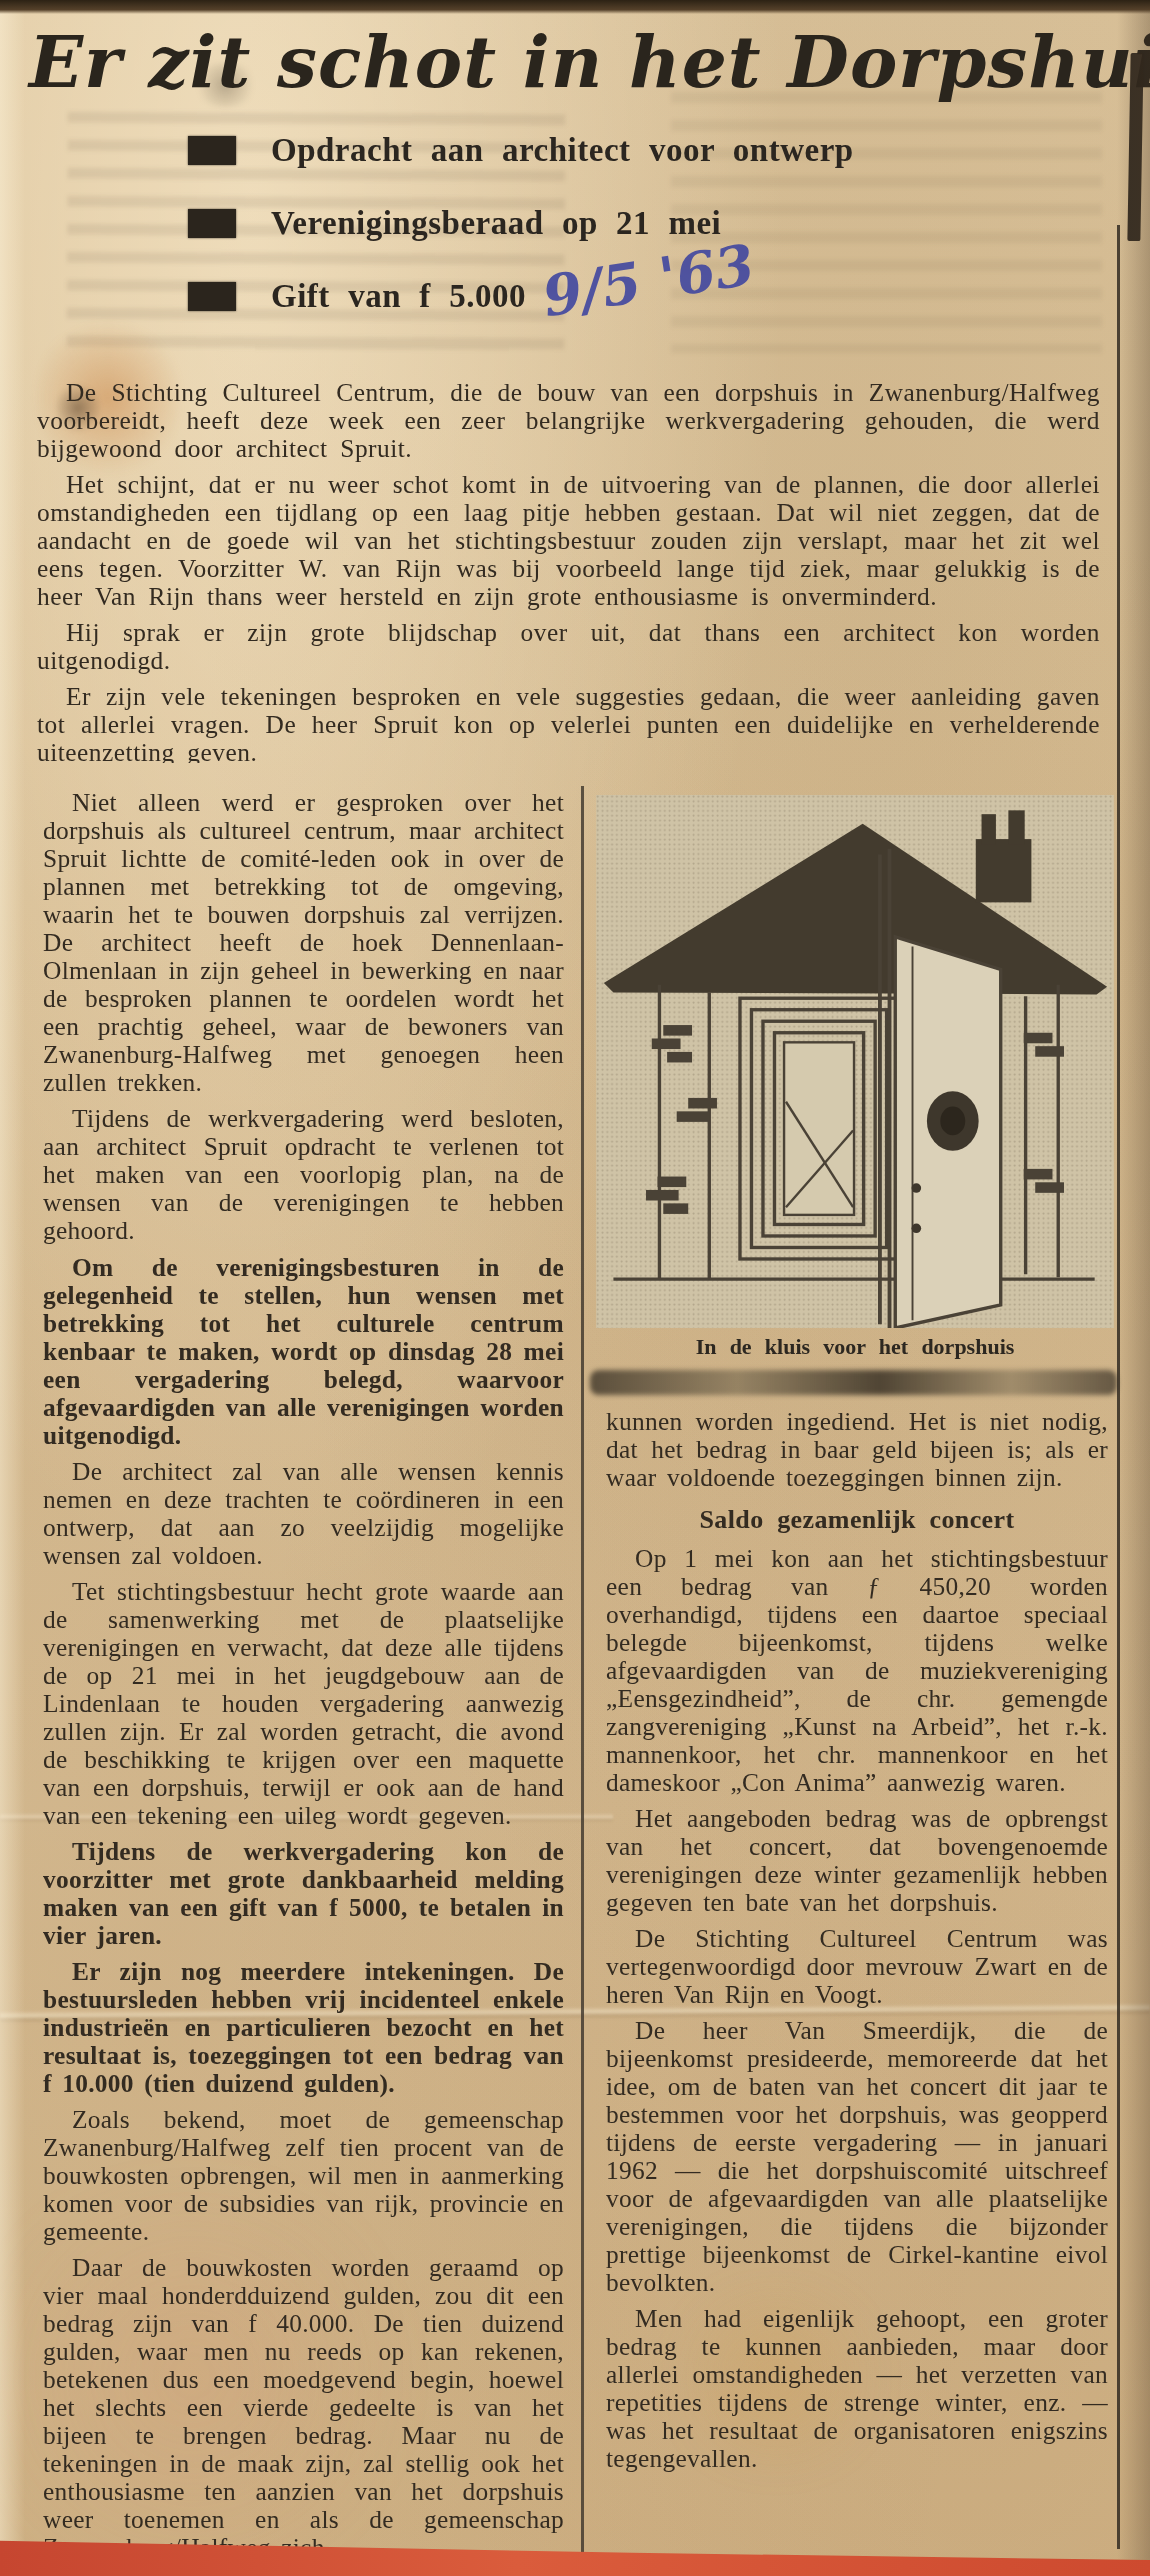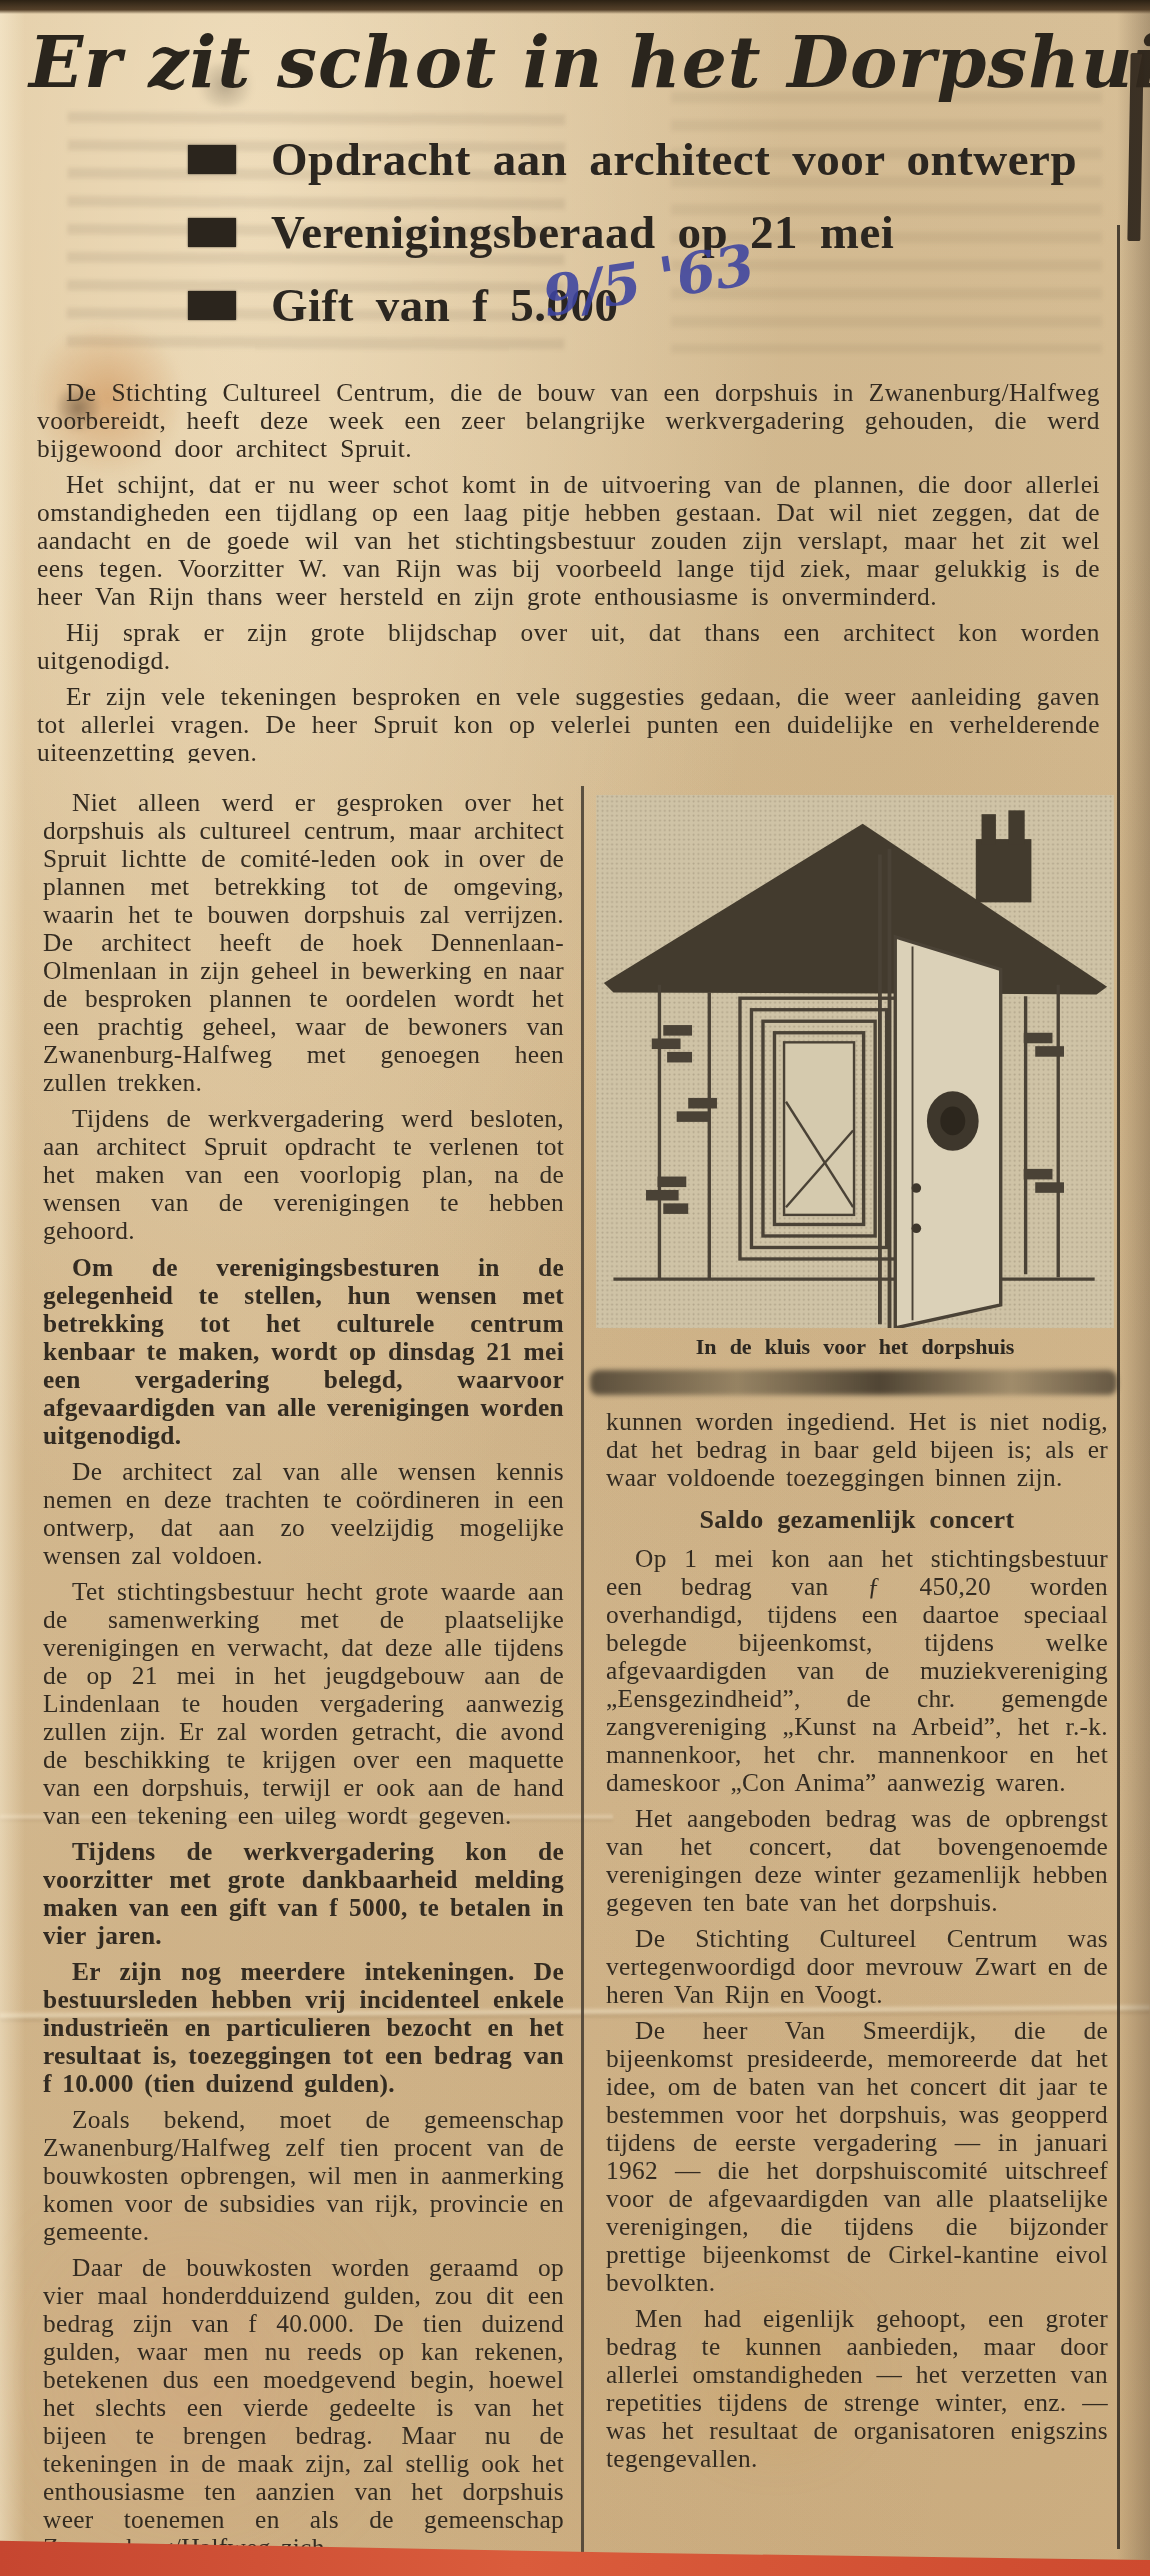--- a/index.html
+++ b/index.html
@@ -47,21 +47,21 @@
   .title{
     position:absolute;left:29px;top:25px;width:1097px;margin:0;
     font-family:"DejaVu Serif",serif;font-style:italic;font-weight:bold;
     font-size:71px;line-height:1.05;color:#2a251d;
     text-align:justify;text-align-last:justify;white-space:nowrap;letter-spacing:1px;
   }
   .subhead-row{position:absolute;left:188px;display:flex;align-items:center;}
   .sub1{top:132px;} .sub2{top:205px;} .sub3{top:278px;}
   .bullet{width:48px;height:29px;background:#2b251d;margin-right:35px;flex:none;
     box-shadow:0 0 1.9px rgba(43,37,29,.8);}
-  .subhead-text{font-size:47px;font-weight:700;color:#2b2620;word-spacing:9.6px;letter-spacing:0.5px;white-space:nowrap;}
+  .subhead-text{font-size:33px;font-weight:700;color:#2b2620;word-spacing:9.6px;letter-spacing:0.5px;white-space:nowrap;}
   .handwriting{
     position:absolute;left:542px;top:247px;
     font-family:"DejaVu Serif",serif;font-style:italic;font-weight:bold;
     font-size:56px;color:#3d44a0;opacity:.88;transform:rotate(-9deg);white-space:nowrap;
   }
   .bodytext{font-size:25.4px;line-height:28px;text-align:justify;}
   .bodytext p{margin:8px;text-indent:29px;}
   .intro{position:absolute;left:29px;top:370px;width:1079px;height:393px;overflow:hidden;
     word-spacing:5.8px;letter-spacing:0.5px;}
   .col-left{position:absolute;left:35px;top:780px;width:537px;height:1792px;overflow:hidden;
@@ -115,21 +115,21 @@
   <div class="intro bodytext">
     <p>De Stichting Cultureel Centrum, die de bouw van een dorpshuis in Zwanenburg/Halfweg voorbereidt, heeft deze week een zeer belangrijke werkvergadering gehouden, die werd bijgewoond door architect Spruit.</p>
     <p>Het schijnt, dat er nu weer schot komt in de uitvoering van de plannen, die door allerlei omstandigheden een tijdlang op een laag pitje hebben gestaan. Dat wil niet zeggen, dat de aandacht en de goede wil van het stichtingsbestuur zouden zijn verslapt, maar het zit wel eens tegen. Voorzitter W. van Rijn was bij voorbeeld lange tijd ziek, maar gelukkig is de heer Van Rijn thans weer hersteld en zijn grote enthousiasme is onverminderd.</p>
     <p>Hij sprak er zijn grote blijdschap over uit, dat thans een architect kon worden uitgenodigd.</p>
     <p>Er zijn vele tekeningen besproken en vele suggesties gedaan, die weer aanleiding gaven tot allerlei vragen. De heer Spruit kon op velerlei punten een duidelijke en verhelderende uiteenzetting geven.</p>
   </div>
 
   <div class="col-left bodytext">
     <p>Niet alleen werd er gesproken over het dorpshuis als cultureel centrum, maar architect Spruit lichtte de comité-leden ook in over de plannen met betrekking tot de omgeving, waarin het te bouwen dorpshuis zal verrijzen. De architect heeft de hoek Dennenlaan-Olmenlaan in zijn geheel in bewerking en naar de besproken plannen te oordelen wordt het een prachtig geheel, waar de bewoners van Zwanenburg-Halfweg met genoegen heen zullen trekken.</p>
     <p>Tijdens de werkvergadering werd besloten, aan architect Spruit opdracht te verlenen tot het maken van een voorlopig plan, na de wensen van de verenigingen te hebben gehoord.</p>
-    <p class="bold sp8">Om de verenigingsbesturen in de gelegenheid te stellen, hun wensen met betrekking tot het culturele centrum kenbaar te maken, wordt op dinsdag 21 mei een vergadering belegd, waarvoor afgevaardigden van alle verenigingen worden uitgenodigd.</p>
+    <p class="bold sp8">Om de verenigingsbesturen in de gelegenheid te stellen, hun wensen met betrekking tot het culturele centrum kenbaar te maken, wordt op dinsdag 28 mei een vergadering belegd, waarvoor afgevaardigden van alle verenigingen worden uitgenodigd.</p>
     <p>De architect zal van alle wensen kennis nemen en deze trachten te coördineren in een ontwerp, dat aan zo veelzijdig mogelijke wensen zal voldoen.</p>
     <p>Tet stichtingsbestuur hecht grote waarde aan de samenwerking met de plaatselijke verenigingen en verwacht, dat deze alle tijdens de op 21 mei in het jeugdgebouw aan de Lindenlaan te houden vergadering aanwezig zullen zijn. Er zal worden getracht, die avond de beschikking te krijgen over een maquette van een dorpshuis, terwijl er ook aan de hand van een tekening een uileg wordt gegeven.</p>
     <p class="bold sp4">Tijdens de werkvergadering kon de voorzitter met grote dankbaarheid melding maken van een gift van f 5000, te betalen in vier jaren.</p>
     <p class="bold">Er zijn nog meerdere intekeningen. De bestuursleden hebben vrij incidenteel enkele industrieën en particulieren bezocht en het resultaat is, toezeggingen tot een bedrag van f 10.000 (tien duizend gulden).</p>
     <p>Zoals bekend, moet de gemeenschap Zwanenburg/Halfweg zelf tien procent van de bouwkosten opbrengen, wil men in aanmerking komen voor de subsidies van rijk, provincie en gemeente.</p>
     <p>Daar de bouwkosten worden geraamd op vier maal honderdduizend gulden, zou dit een bedrag zijn van f 40.000. De tien duizend gulden, waar men nu reeds op kan rekenen, betekenen dus een moedgevend begin, hoewel het slechts een vierde gedeelte is van het bijeen te brengen bedrag. Maar nu de tekeningen in de maak zijn, zal stellig ook het enthousiasme ten aanzien van het dorpshuis weer toenemen en als de gemeenschap Zwanenburg/Halfweg zich</p>
   </div>
 
   <div class="column-divider"></div>
 

